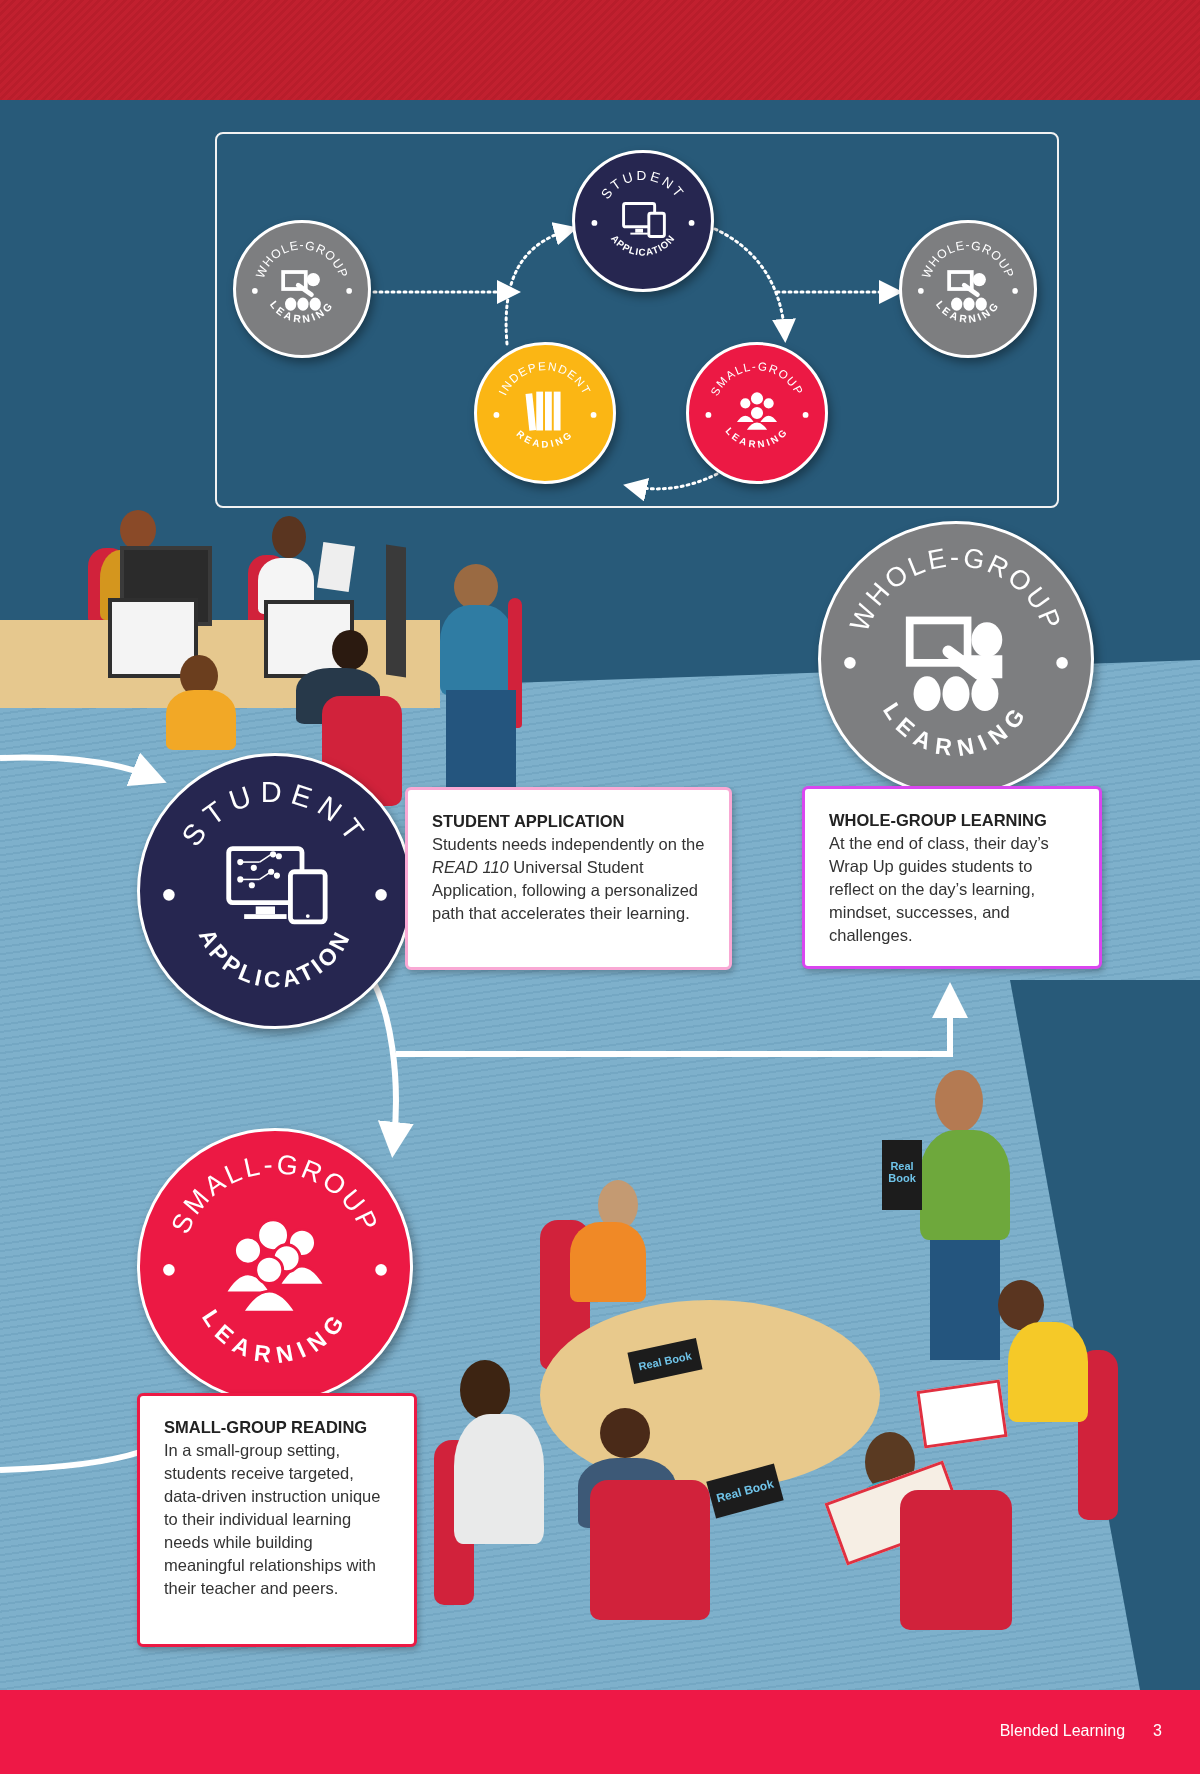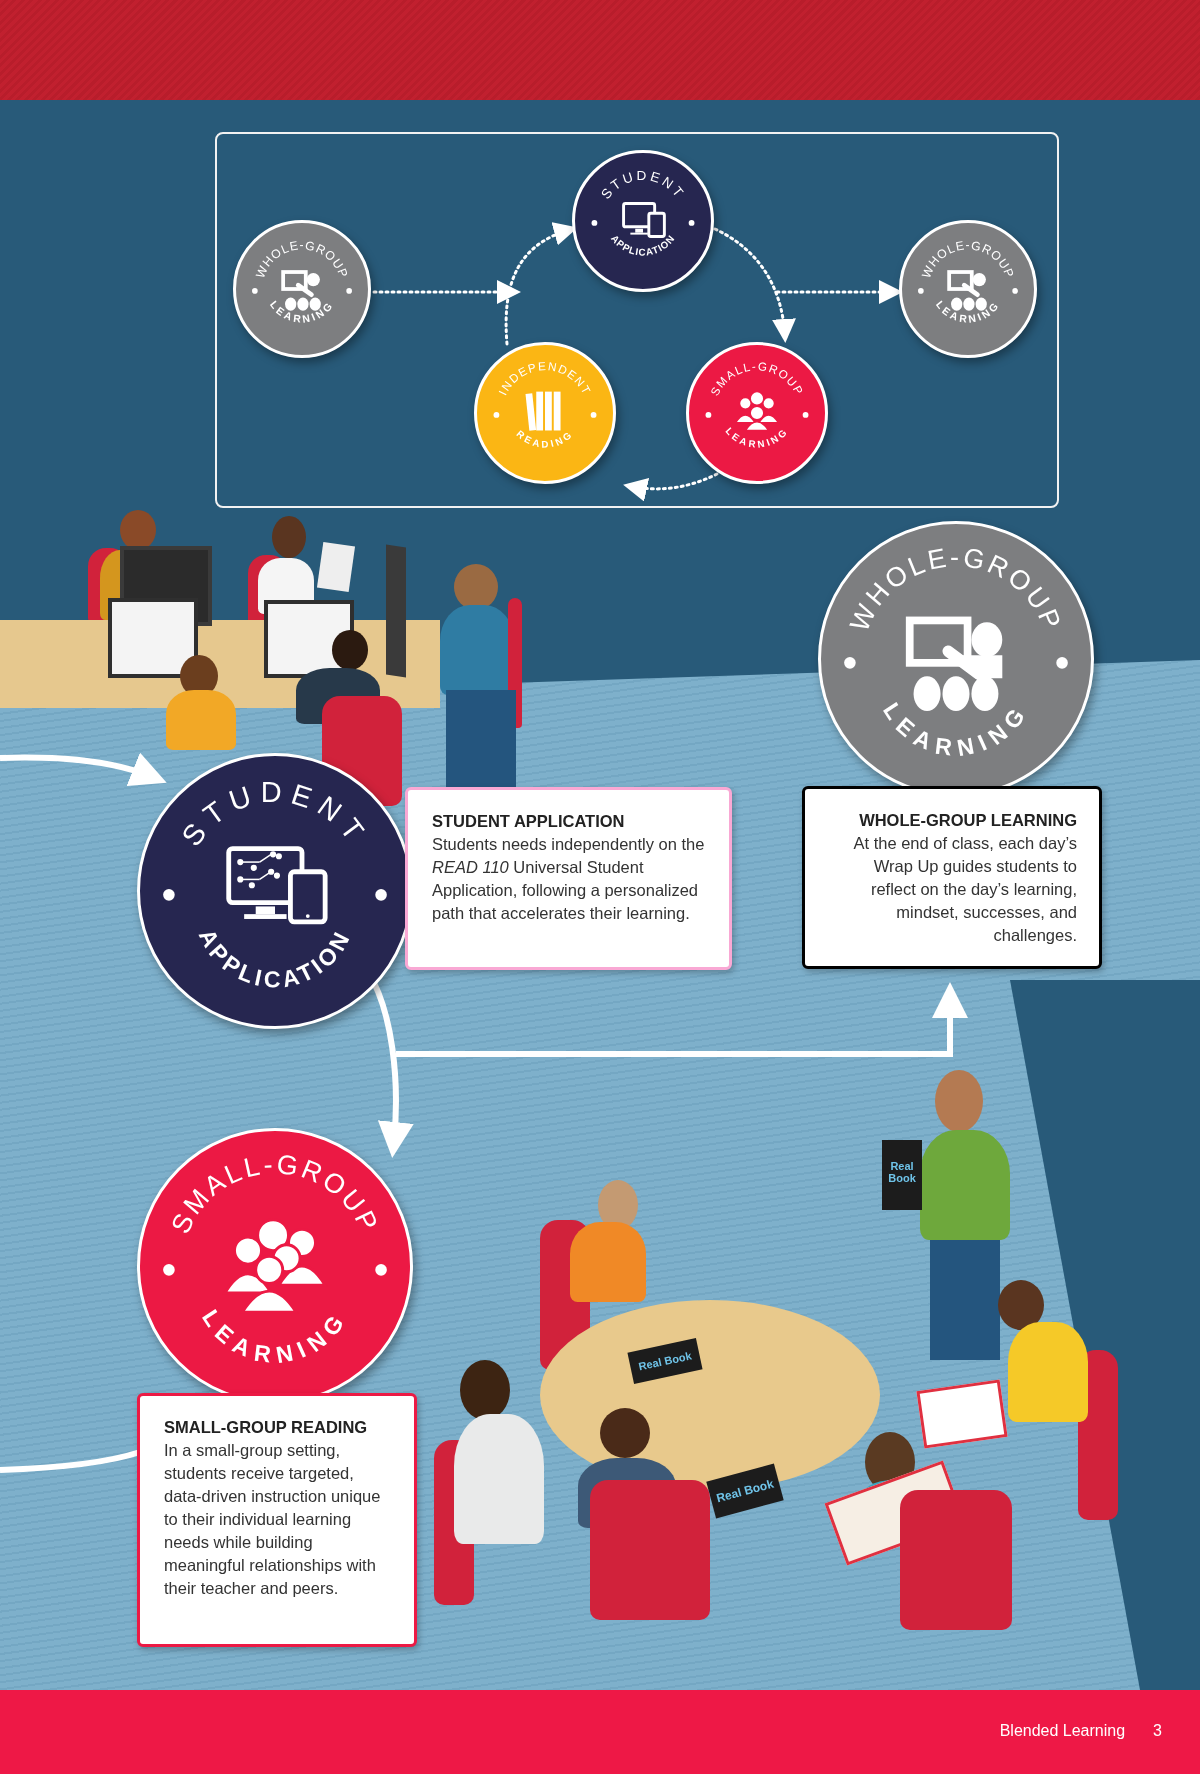--- a/index.html
+++ b/index.html
@@ -291,23 +291,23 @@
         <path d="M53,94 q14,-22 28,0z"></path>
     </g>
   </svg>
 </div>
 
 <div class="callout" style="left:405px;top:787px;width:327px;height:183px;border:3px solid #f9a8d4;">
   <div class="ttl">STUDENT APPLICATION</div>
   <div><span>Students needs independently on the </span><i>READ 110</i><span> Universal Student Application, following a personalized path that accelerates their learning.</span></div>
 </div>
 
-<div class="callout" style="left:802px;top:786px;width:300px;height:183px;border:3px solid #000000;text-align:right;">
+<div class="callout" style="left:802px;top:786px;width:300px;height:183px;border:3px solid #d946ef;">
   <div class="ttl">WHOLE-GROUP LEARNING</div>
-  <div>At the end of class, each day’s Wrap Up guides students to reflect on the day’s learning, mindset, successes, and challenges.</div>
+  <div>At the end of class, their day’s Wrap Up guides students to reflect on the day’s learning, mindset, successes, and challenges.</div>
 </div>
 
 <div class="callout" style="left:137px;top:1393px;width:280px;height:254px;border:3px solid #ec1944;">
   <div class="ttl">SMALL-GROUP READING</div>
   <div>In a small-group setting, students receive targeted, data-driven instruction unique to their individual learning needs while building meaningful relationships with their teacher and peers.</div>
 </div>
 
 <div class="bottom-band"></div>
 <div class="footer-text">
   <span>Blended Learning</span>

